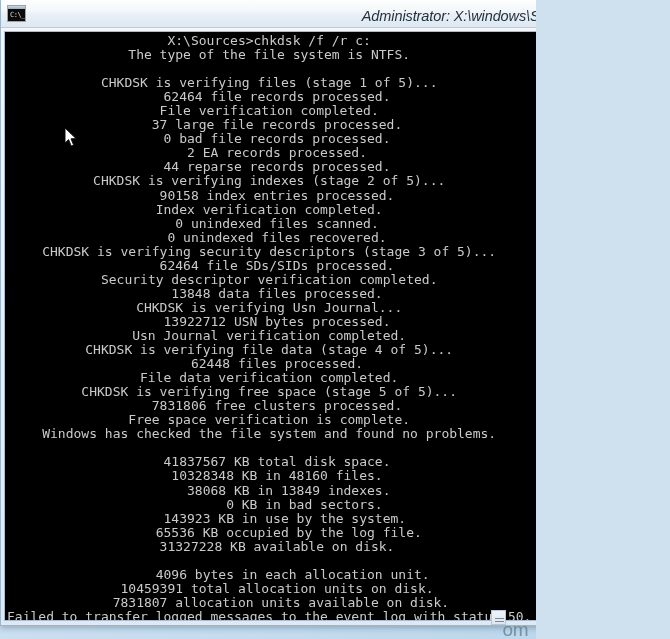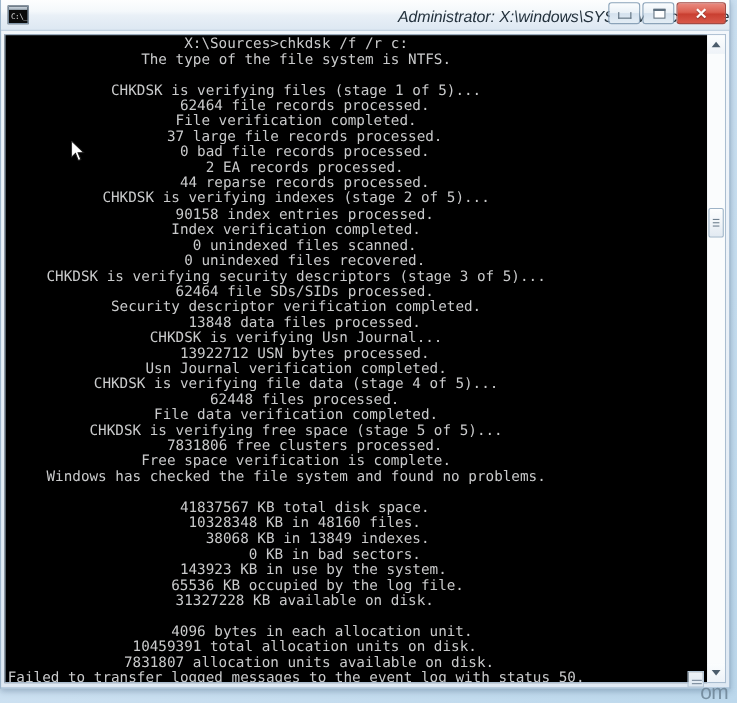--- a/index.html
+++ b/index.html
@@ -9,21 +9,21 @@
     background: #cfe0ef;
     width: 670px;
     height: 639px;
     overflow: hidden;
     font-family: "Liberation Sans", sans-serif;
   }
 
   
   #desktop {
     position: relative;
-    width: 670px;
+    width: 536px;
     height: 639px;
     background: linear-gradient(135deg, #e4eef8 0%, #cfe2f2 40%, #bcd8ec 100%);
     overflow: hidden;
   }
 
   
   #cmd-window {
     position: absolute;
     left: 0px;
     top: 0px;

